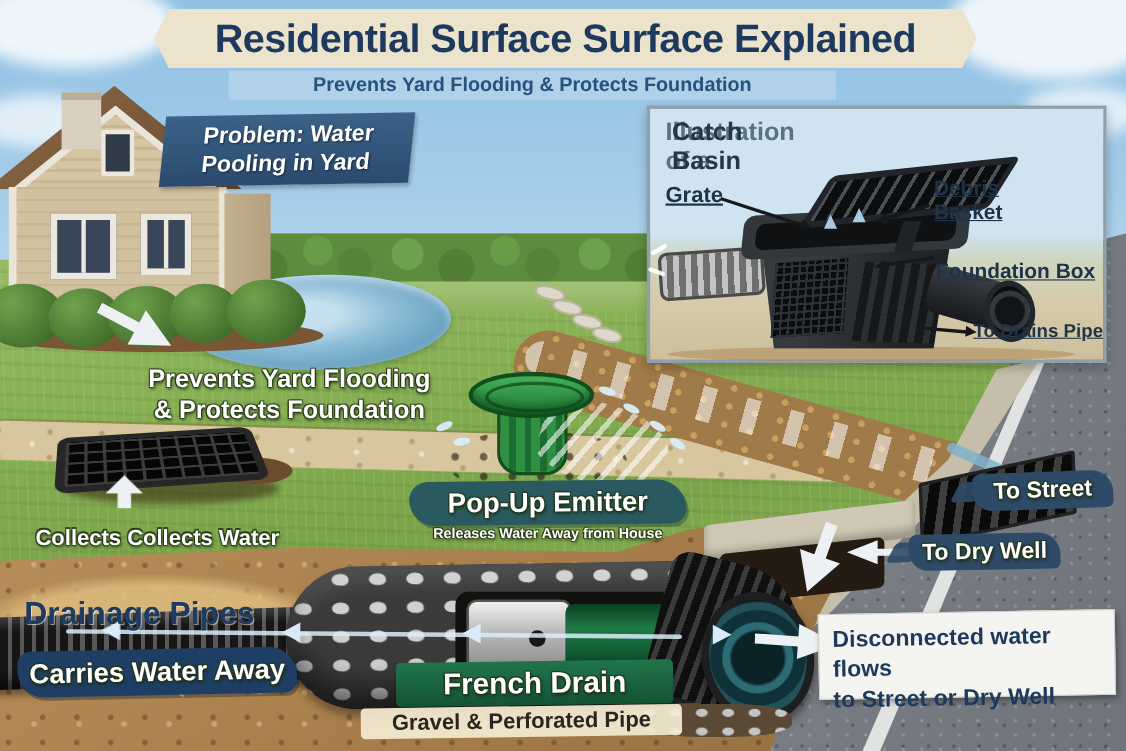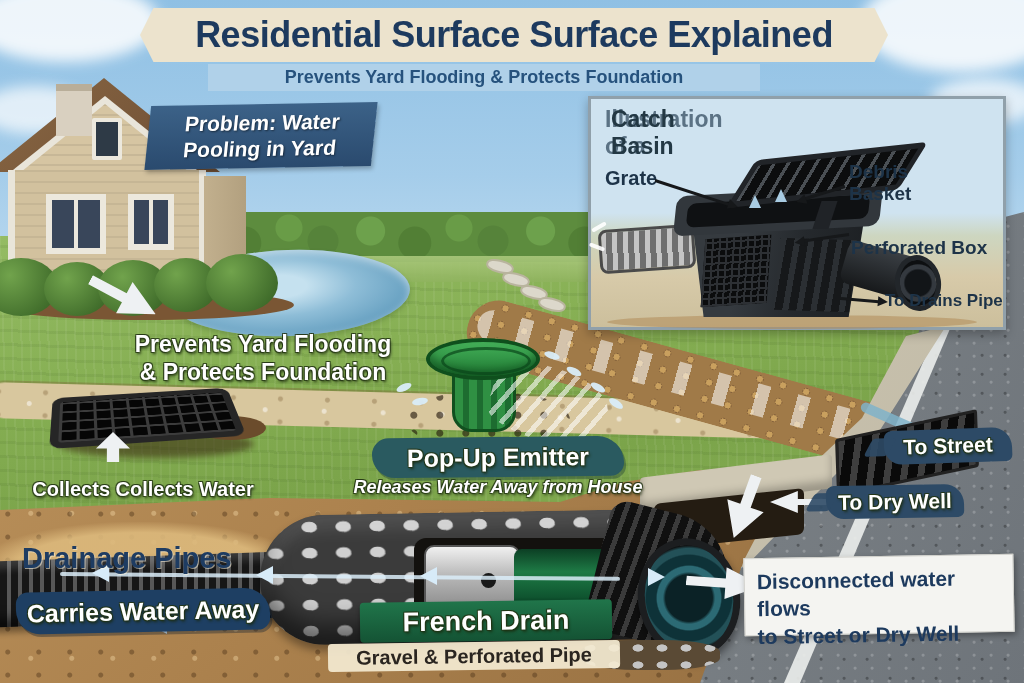--- a/index.html
+++ b/index.html
@@ -211,21 +211,21 @@
     font-size:21px;line-height:1.25;text-align:center;color:#fff;font-weight:bold;
     text-shadow:1px 1px 2px rgba(0,0,0,.5);box-shadow:2px 3px 4px rgba(0,0,0,.25);}
   .benefit-text{left:116px;top:330px;width:294px;text-align:center;
     font-size:23px;line-height:1.22;}
   .gd-title{left:14px;top:446px;width:258px;text-align:center;font-size:27px;}
   .gd-desc{left:8px;top:478px;width:270px;text-align:center;font-size:20px;}
   .popup-banner{left:372px;top:437px;width:252px;height:40px;background:#2a5a60;
     border-radius:20px 32px 16px 28px;transform:rotate(-.6deg);
     display:flex;align-items:center;justify-content:center;font-size:25px;
     box-shadow:2px 3px 0 rgba(15,45,50,.35);}
-  .popup-desc{left:344px;top:477px;width:308px;text-align:center;font-size:18px;font-style:italic;}
+  .popup-desc{left:344px;top:477px;width:308px;text-align:center;font-size:13px;}
   .dp-title{left:22px;top:542px;font-size:29px;font-weight:bold;color:#1e3c62;
     text-shadow:1px 1px 0 rgba(255,246,222,.55);}
   .carries-banner{left:16px;top:590px;width:254px;height:42px;background:#1e3f63;
     border-radius:12px 26px 12px 24px;transform:rotate(-1.2deg);
     display:flex;align-items:center;justify-content:center;font-size:25px;
     box-shadow:2px 3px 0 rgba(10,25,45,.35);}
   .french-banner{left:360px;top:601px;width:252px;height:40px;
     background:linear-gradient(180deg,#20754a,#145334);border-radius:4px;
     transform:rotate(-.8deg);display:flex;align-items:center;justify-content:center;
     font-size:27px;box-shadow:0 3px 4px rgba(0,0,0,.4);}
@@ -270,21 +270,21 @@
     background:repeating-linear-gradient(94deg,#2b2f33 0 6px,#16181a 6px 14px);}
   .in-pipe-l{left:8px;top:128px;width:96px;height:44px;transform:rotate(-4deg);
     background:repeating-linear-gradient(92deg,#c4c4c4 0 5px,#6e6e6e 5px 11px);
     border:3px solid #4a4a4a;border-radius:8px;}
   .in-splash{background:#fff;height:4px;border-radius:2px;opacity:.9;}
   .in-pipe-r{left:252px;top:150px;width:78px;height:44px;transform:rotate(16deg);
     background:linear-gradient(180deg,#3a3f44,#17191b);border-radius:10px;}
   .in-open{left:304px;top:156px;width:46px;height:56px;border-radius:50%;
     border:5px solid #22262a;transform:rotate(-8deg);
     background:radial-gradient(circle,#121518 0 44%,#34393f 50% 62%,#0d0f11 66%);}
-  .in-label{font-size:19px;font-weight:bold;color:#1d3348;}
+  .in-label{font-size:19px;font-weight:bold;color:#1d3348;text-decoration:underline;}
   .barrow{height:3px;background:#16181a;transform-origin:left center;}
   .barrow:after{content:"";position:absolute;right:-9px;top:-4px;width:0;height:0;
     border-left:10px solid #16181a;border-top:5px solid transparent;border-bottom:5px solid transparent;}
   .uarr{width:0;height:0;border-left:6px solid transparent;border-right:6px solid transparent;
     border-bottom:13px solid #a8cbe2;}
 </style>
 </head>
 <body>
 
 <div id="scene">
@@ -401,21 +401,21 @@
     <div class="in-grate"></div>
     <div class="in-pipe-r"></div>
     <div class="in-open"></div>
     <div class="uarr" style="left:158px;top:96px;"></div>
     <div class="uarr" style="left:184px;top:90px;"></div>
     <div class="in-label" style="left:14px;top:68px;font-size:20px;">Grate</div>
     <div class="barrow" style="left:64px;top:80px;width:78px;transform:rotate(18deg);"></div>
     <div class="in-label prel" style="left:258px;top:62px;line-height:1.15;">Debris
 Basket</div>
     <div class="barrow" style="left:254px;top:86px;width:42px;transform:rotate(163deg);"></div>
-    <div class="in-label" style="left:260px;top:138px;">Perforated Box</div>
+    <div class="in-label" style="left:260px;top:138px;">Foundation Box</div>
     <div class="barrow" style="left:258px;top:134px;width:46px;transform:rotate(172deg);"></div>
     <div class="in-label" style="left:294px;top:192px;font-size:17px;">To Drains Pipe</div>
     <div class="barrow" style="left:250px;top:198px;width:38px;transform:rotate(5deg);"></div>
   </div>
 
   <div class="title-banner">Residential Surface Surface Explained</div>
   <div class="subtitle-strip">Prevents Yard Flooding &amp; Protects Foundation</div>
 
 </div>
 

